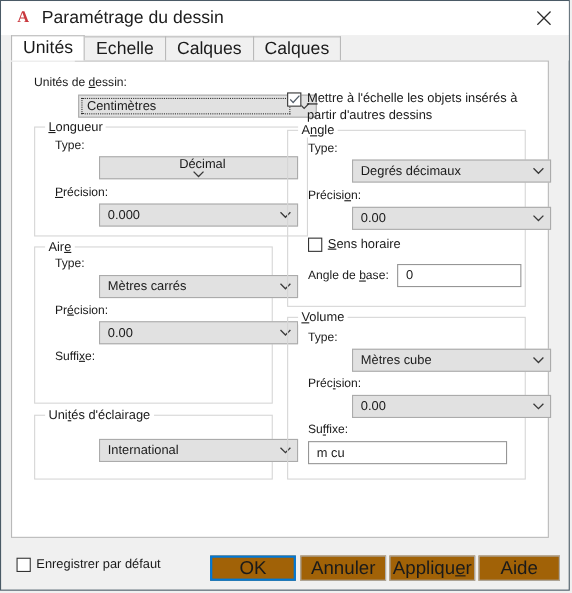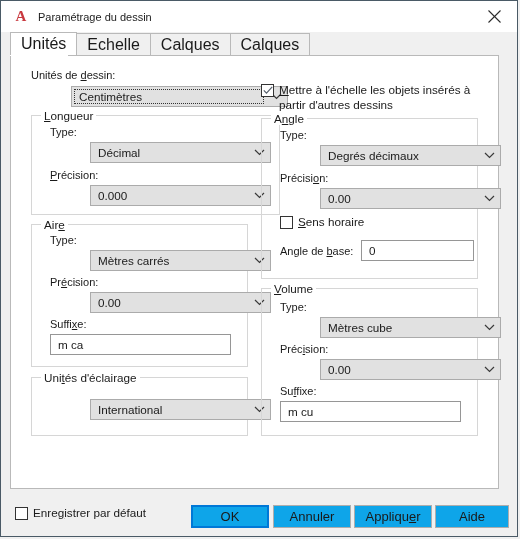--- a/index.html
+++ b/index.html
@@ -24,21 +24,21 @@
     position:relative;height:31px;background:#ffffff;
     display:flex;align-items:center;
   }
   .app-logo{
     width:22px;height:22px;margin-left:9px;margin-right:6px;
     display:flex;align-items:center;justify-content:center;
     font-family:"Liberation Serif", serif;
     font-weight:bold;font-size:15px;color:#c9393f;
     letter-spacing:0;
   }
-  .title-text{font-size:11px;color:#1c1c1c;padding-top:1px;}
+  .title-text{font-size:16px;color:#1c1c1c;padding-top:1px;}
   .close-btn{
     position:absolute;right:0;top:0;width:45px;height:31px;
     display:flex;align-items:center;justify-content:center;
     color:#222;cursor:default;
   }
   .close-btn svg{display:block;}
   
   .tabstrip{
     position:relative;height:23px;margin:0 0 0 0;
     padding-left:9px;background:#f0f0f0;
@@ -105,24 +105,24 @@
   .chkbox{
     width:13px;height:13px;border:1px solid #333;background:#fff;
     box-sizing:border-box;flex:0 0 auto;margin-top:1px;
     display:flex;align-items:center;justify-content:center;
   }
   .chkbox svg{display:block;}
   .chk .ctext{margin-left:5px;font-size:11.7px;line-height:14.5px;color:#1a1a1a;}
   
   .footer-chk{position:absolute;left:14px;top:505px;}
   .btn{
-    position:absolute;height:23px;background:#0ea5e9;
+    position:absolute;height:23px;background:#a16207;
     border:1px solid #adadad;box-sizing:border-box;
     display:flex;align-items:center;justify-content:center;
-    font-size:13px;color:#1a1a1a;cursor:default;top:504px;
+    font-size:17px;color:#1a1a1a;cursor:default;top:504px;
   }
   .btn.default{border:2px solid #0078d7;}
 </style>
 </head>
 <body>
 
 <div class="dialog">
 
   <div class="titlebar">
     <div class="app-logo">A</div>
@@ -152,21 +152,21 @@
         <svg width="11" height="7" viewBox="0 0 11 7">
             <polyline points="1,1 5.5,5.5 10,1" fill="none" stroke="#3a3a3a" stroke-width="1.2"></polyline>
           </svg>
       </div>
     </div>
 
     <div class="group" style="left:20px;top:59px;width:249px;height:100px;padding-left:44px;">
       <div class="gtitle"><span></span><u>L</u><span>ongueur</span></div>
 
       <div class="lbl" style="position:absolute;left:18px;top:10px;">Type:</div>
-      <div class="combo" style="left:18px;top:26px;width:181px;">
+      <div class="combo" style="left:18px;top:26px;width:181px;flex-direction:column;">
         <div class="val">Décimal</div>
         <div class="arrow">
           <svg width="11" height="7" viewBox="0 0 11 7">
               <polyline points="1,1 5.5,5.5 10,1" fill="none" stroke="#3a3a3a" stroke-width="1.2"></polyline>
             </svg>
         </div>
       </div>
 
       <div class="lbl" style="position:absolute;left:18px;top:53px;"><span></span><u>P</u><span>récision:</span></div>
       <div class="combo" style="left:18px;top:69px;width:181px;">
@@ -196,23 +196,20 @@
       <div class="combo" style="left:18px;top:67px;width:181px;">
         <div class="val">0.00</div>
         <div class="arrow">
           <svg width="11" height="7" viewBox="0 0 11 7">
               <polyline points="1,1 5.5,5.5 10,1" fill="none" stroke="#3a3a3a" stroke-width="1.2"></polyline>
             </svg>
         </div>
       </div>
 
       <div class="lbl" style="position:absolute;left:18px;top:93px;"><span>Suffi</span><u>x</u><span>e:</span></div>
-      <div class="textbox" style="left:18px;top:109px;width:181px;">
-        <div class="val">m ca</div>
-      </div>
     </div>
 
     <div class="group" style="left:20px;top:321px;width:217px;height:59px;">
       <div class="gtitle"><span>Uni</span><u>t</u><span>és d'éclairage</span></div>
       <div class="combo" style="left:18px;top:21px;width:181px;">
         <div class="val">International</div>
         <div class="arrow">
           <svg width="11" height="7" viewBox="0 0 11 7">
               <polyline points="1,1 5.5,5.5 10,1" fill="none" stroke="#3a3a3a" stroke-width="1.2"></polyline>
             </svg>

